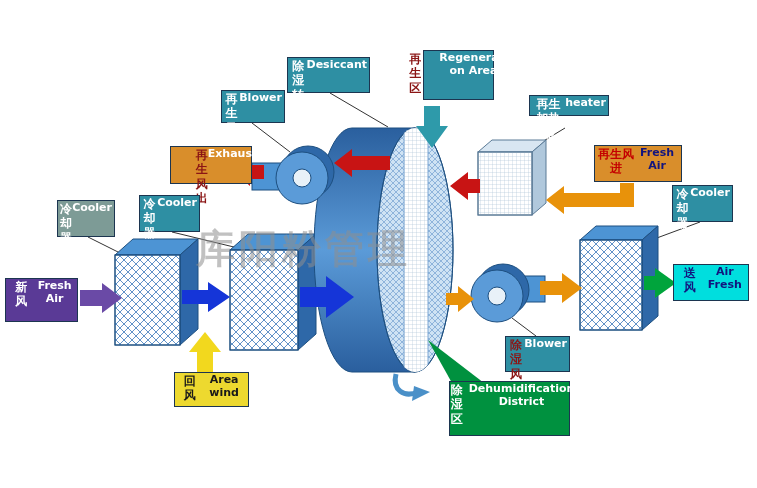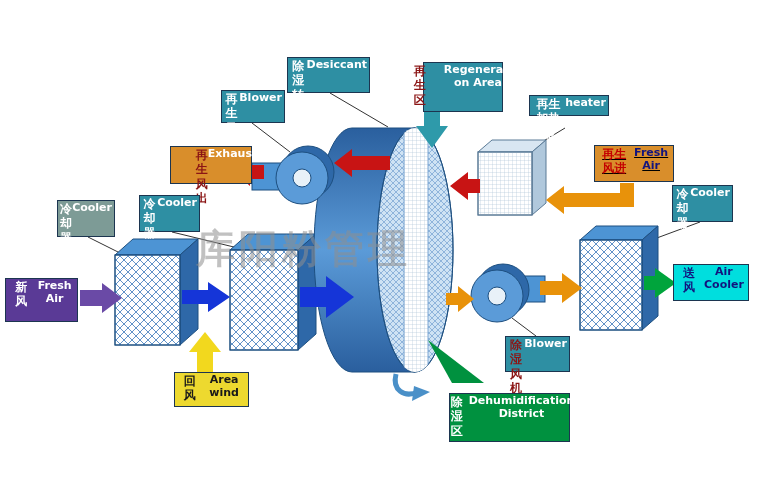--- a/index.html
+++ b/index.html
@@ -128,41 +128,41 @@
       <polygon points="634,193 564,193 564,186 546,200 564,214 564,207 634,207" fill="#e8920a"></polygon>
       <polygon points="428,340 452,383 484,383" fill="#00913f"></polygon>
     </g>
   </svg>
 
   <div class="label" style="left: 287px; top: 57px; width: 83px; height: 36px; background-color: rgb(46, 143, 163);">
     <div class="zh t-white">除湿转轮</div>
     <div class="en t-white">Desiccant</div>
   </div>
 
-  <div class="label" style="left: 423px; top: 62px; width: 80px; height: 50px; background-color: rgb(46, 143, 163); gap: 18px;">
+  <div class="label" style="left: 423px; top: 50px; width: 71px; height: 50px; background-color: rgb(46, 143, 163); gap: 18px;">
     <div class="zh t-red">再生区</div>
     <div class="en t-white">Regenerati on Area</div>
   </div>
 
   <div class="label" style="left: 221px; top: 90px; width: 64px; height: 33px; background-color: rgb(46, 143, 163);">
     <div class="zh t-white">再生风机</div>
     <div class="en t-white">Blower</div>
   </div>
 
   <div class="label" style="left: 529px; top: 95px; width: 80px; height: 21px; background-color: rgb(46, 143, 163);">
     <div class="zh t-white">再生加热器</div>
     <div class="en t-white">heater</div>
   </div>
 
   <div class="label" style="left: 170px; top: 146px; width: 82px; height: 38px; background-color: rgb(217, 142, 43); padding-left: 33px;">
     <div class="zh t-red">再生风出</div>
     <div class="en t-white">Exhaust</div>
   </div>
 
-  <div class="label" style="left: 594px; top: 145px; width: 80px; height: 37px; background-color: rgb(217, 142, 43); text-decoration: underline;">
+  <div class="label" style="left: 594px; top: 145px; width: 88px; height: 37px; background-color: rgb(217, 142, 43);">
     <div class="zh t-brightred">再生风进</div>
     <div class="en t-navy">Fresh Air</div>
   </div>
 
   <div class="label" style="left: 57px; top: 200px; width: 58px; height: 37px; background-color: rgb(125, 155, 150);">
     <div class="zh t-white">冷却器</div>
     <div class="en t-white">Cooler</div>
   </div>
 
   <div class="label" style="left: 139px; top: 195px; width: 61px; height: 37px; background-color: rgb(46, 143, 163);">
@@ -175,33 +175,33 @@
     <div class="en t-white">Cooler</div>
   </div>
 
   <div class="label" style="left: 5px; top: 278px; width: 73px; height: 44px; background-color: rgb(90, 58, 150);">
     <div class="zh t-white">新　风</div>
     <div class="en t-white">Fresh Air</div>
   </div>
 
   <div class="label" style="left: 673px; top: 264px; width: 76px; height: 37px; background-color: rgb(0, 222, 222);">
     <div class="zh t-navy">送　风</div>
-    <div class="en t-navy">Air Cooler</div>
+    <div class="en t-navy">Air Fresh</div>
   </div>
 
   <div class="label" style="left: 167px; top: 372px; width: 75px; height: 35px; background-color: rgb(237, 217, 47); margin-left: 7px;">
     <div class="zh t-black">回　风</div>
     <div class="en t-black">Area wind</div>
   </div>
 
   <div class="label" style="left: 505px; top: 336px; width: 65px; height: 36px; background-color: rgb(46, 143, 163);">
     <div class="zh t-red">除湿风机</div>
     <div class="en t-white">Blower</div>
   </div>
 
-  <div class="label" style="left: 449px; top: 393px; width: 121px; height: 49px; background-color: rgb(0, 145, 63);">
+  <div class="label" style="left: 449px; top: 381px; width: 121px; height: 55px; background-color: rgb(0, 145, 63);">
     <div class="zh t-white">除　湿　区</div>
     <div class="en t-white">Dehumidification District</div>
   </div>
 
   <div class="watermark">库阳粉管理</div>
 
 </div>
 
 </body></html>

